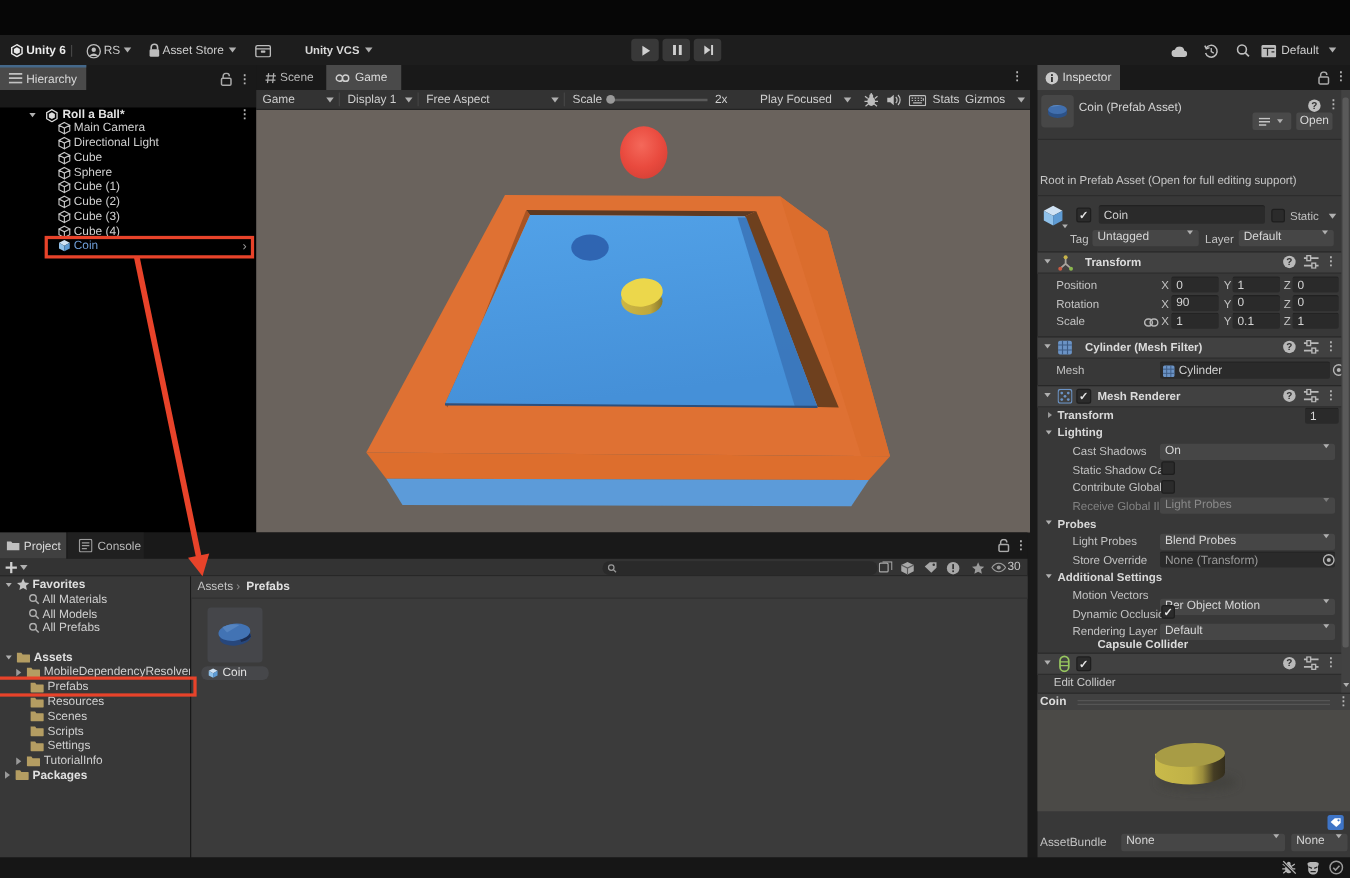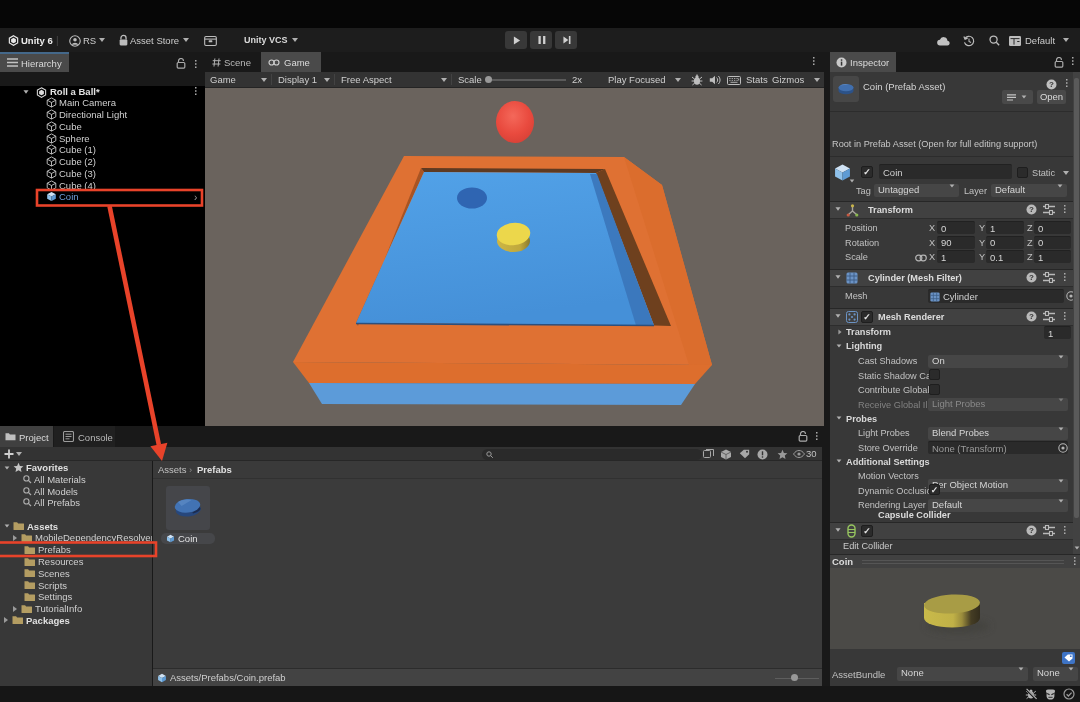--- a/index.html
+++ b/index.html
@@ -413,30 +413,20 @@
         </svg>
   </div>
   <div class="ab" style="left:8px;top:71.5px;width:54px;height:11px;background:#46474a;border-radius:5px">
    <svg class="ab" style="left:5px;top:1.5px" width="9" height="9" viewBox="0 0 12 12">
           <path d="M6 1 10.7 3.5 6 6 1.3 3.5z" fill="#cfe2f4"></path>
           <path d="M1.3 3.5 6 6v5L1.3 8.5z" fill="#8fc1ea"></path>
           <path d="M10.7 3.5 6 6v5l4.7-2.5z" fill="#5e9bd4"></path>
         </svg>
    <div class="row" style="left:17px;top:-0.5px;height:12px;color:#e2e2e2">Coin</div>
   </div>
-  <div class="ab" style="left:0;top:207px;width:669px;height:18px;background:#434343;border-top:1px solid #2c2c2c">
-   <svg class="ab" style="left:4px;top:4px" width="10" height="10" viewBox="0 0 12 12">
-          <path d="M6 1 10.7 3.5 6 6 1.3 3.5z" fill="#cfe2f4"></path>
-          <path d="M1.3 3.5 6 6v5L1.3 8.5z" fill="#8fc1ea"></path>
-          <path d="M10.7 3.5 6 6v5l4.7-2.5z" fill="#5e9bd4"></path>
-        </svg>
-   <div class="row" style="left:17px;top:0;height:17px;color:#cfcfcf">Assets/Prefabs/Coin.prefab</div>
-   <div class="ab" style="left:622px;top:8.5px;width:44px;height:1.5px;background:#5e5e5e"></div>
-   <div class="ab" style="left:638px;top:5px;width:7px;height:7px;border-radius:50%;background:#989898"></div>
-  </div>
  </div>
 </div>
 
 <div class="ab" id="insp" style="left:830px;top:52px;width:250px;height:634px;background:#383838;font-size:9.5px">
  <div class="ab" style="left:0;top:0;width:250px;height:20px;background:#191919"></div>
  <div class="ab" style="left:0;top:0;width:66px;height:20px;background:#4a4a4a">
   <svg class="ab" style="left:6px;top:4.5px" width="11" height="11" viewBox="0 0 11 11">
         <circle cx="5.5" cy="5.5" r="5" fill="#c9c9c9"></circle>
         <rect x="4.8" y="4.6" width="1.5" height="4" fill="#333"></rect>
         <rect x="4.8" y="2.3" width="1.5" height="1.5" fill="#333"></rect>

